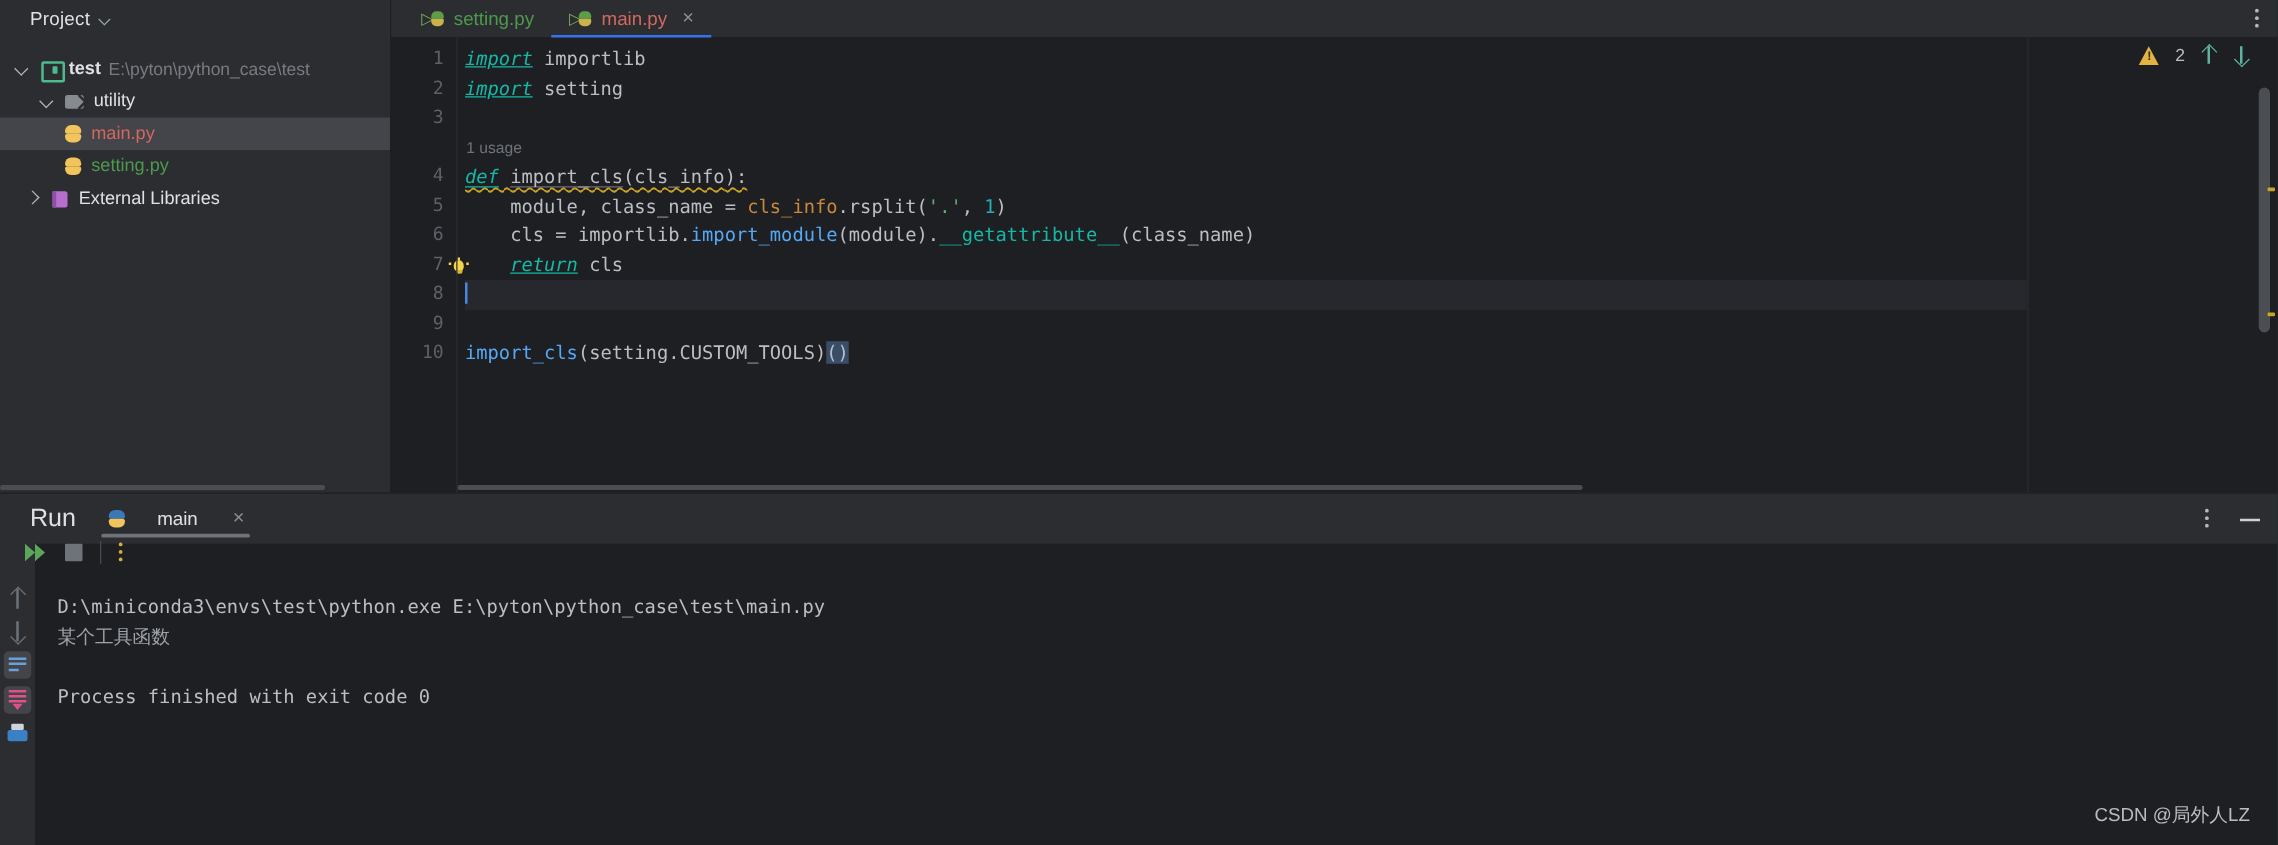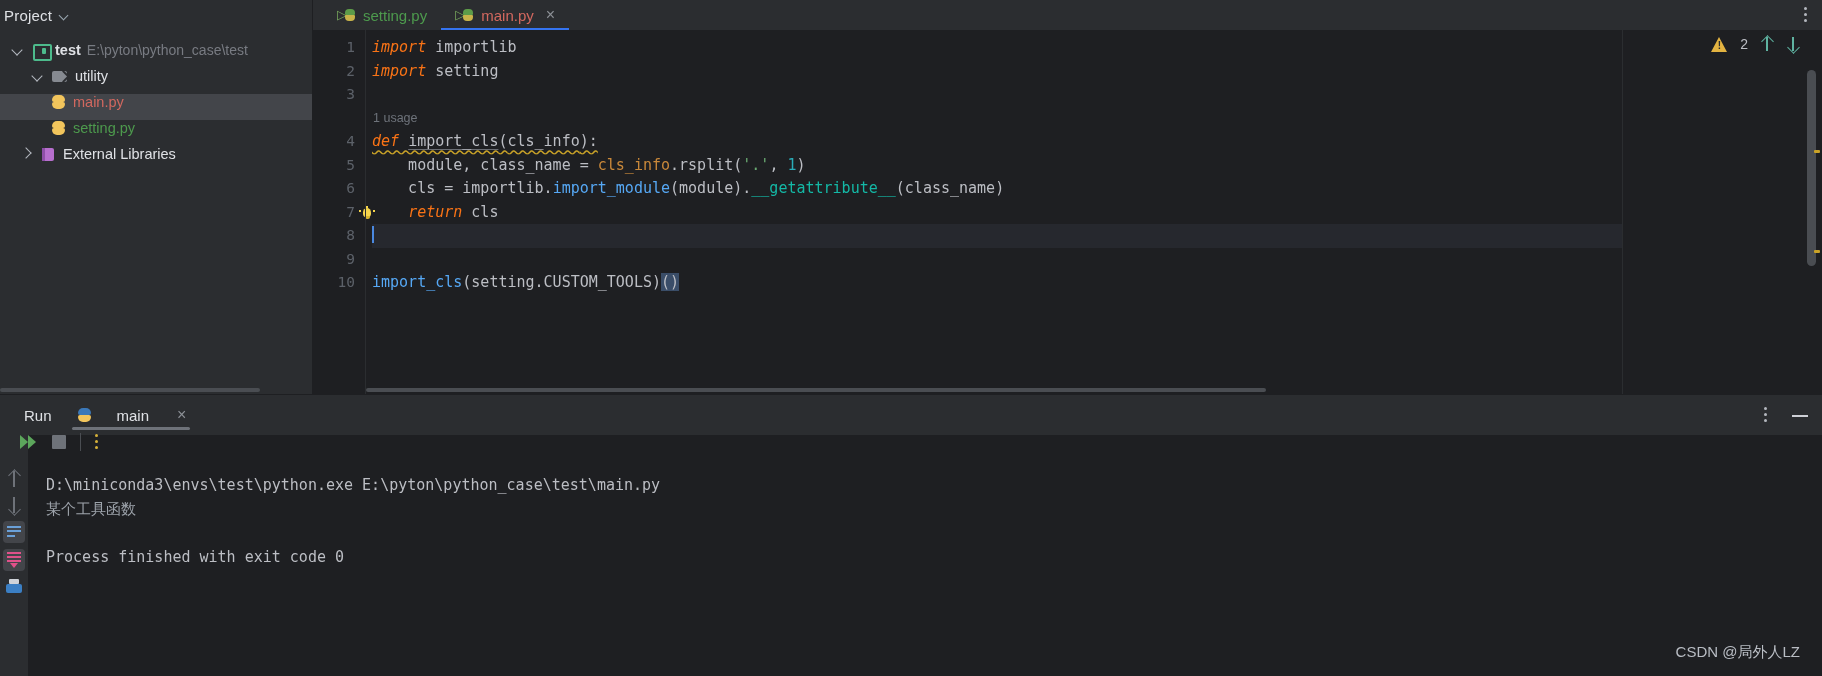--- a/index.html
+++ b/index.html
@@ -17,34 +17,34 @@
 
   
   .sidebar {
     width: 313px; min-width: 313px; height: 394px;
     background: #2b2d30;
     position: relative;
     border-right: 1px solid #1e1f22;
   }
   .sidebar-header {
     height: 30px; display: flex; align-items: center;
-    padding-left: 4px; gap: 7px; text-align: center;
+    padding-left: 24px; gap: 7px; text-align: center;
   }
   .sidebar-title { font-size: 15px; color: #dfe1e5; letter-spacing: .2px; }
   .chev-down-sm {
     width: 11px; height: 11px; position: relative; display:inline-block;
   }
   .chev-down-sm::before{
     content:""; position:absolute; left:1px; top:2px;
     width:6px; height:6px; border-right:1.6px solid #9aa7b0; border-bottom:1.6px solid #9aa7b0;
     transform: rotate(45deg);
   }
   .tree { margin-top: 12px; font-size: 14.5px; }
   .tree-row {
-    height: 26px; display: flex; 
+    height: 26px; display: flex; align-items: center;
     padding-right: 6px; white-space: nowrap; gap: 6px;
   }
   .tree-row.selected { background: #43454a; }
   .twisty {
     width: 16px; height: 16px; flex: 0 0 16px; position: relative;
   }
   .twisty.open::before {
     content:""; position:absolute; left:3px; top:4px;
     width:7px;height:7px;border-right:1.7px solid #b4b8bf;border-bottom:1.7px solid #b4b8bf;
     transform: rotate(45deg);
@@ -161,21 +161,21 @@
   .bulb .ray{position:absolute;background:#f5d44c;width:2px;height:2px;}
   .code-pane {
     flex:1; padding-top:6px; padding-left:6px; position:relative;
     font-family:"DejaVu Sans Mono", monospace; font-size:15px;
     border-left:1px solid #2b2d30;
     overflow:hidden;
   }
   .cline { height:23.5px; line-height:23.5px; white-space:pre; }
   .cline.hl { background:#26282e; }
   .usage-hint { height:23.5px; line-height:23.5px; font-family:"Liberation Sans",sans-serif; font-size:12.5px; color:#6e737b; padding-left:1px;}
-  .k  { color:#f97316; font-style:italic; }     
+  .k  { color:#14b8a6; font-style:italic;text-decoration:underline; }     
   .fn { color:#bcbec4; text-decoration:underline; text-decoration-color:#6b6e75;}
   .param { color:#bcbec4; }
   .str{ color:#6aab73; }
   .num{ color:#2aacb8; }
   .attr{ color:#14b8a6; }
   .call{ color:#56a8f5; }
   .orange{ color:#c9883a; }
   .plain{ color:#bcbec4; }
   .squiggle{ text-decoration: underline; text-decoration-style: wavy; text-decoration-color:#c9a227; text-underline-offset:3px;}
   .caret{ display:inline-block; width:1.5px; height:17px; background:#4a88e0; vertical-align:-3px; }
@@ -212,21 +212,21 @@
   .editor-hscroll{
     position:absolute; left:52px; bottom:2px; width:900px; height:4px; background:#4a4d52; border-radius:2px;
   }
 
   
   .run-panel { flex:1; background:#2b2d30; display:flex; flex-direction:column; position:relative;
                border-top:1px solid #1e1f22; }
   .run-header {
     height:40px; display:flex; align-items:center; padding-left:10px; position:relative;
   }
-  .run-title { font-size:15px; color:#dfe1e5; padding:0 14px; }
+  .run-title { font-size:20px; color:#dfe1e5; padding:0 14px; }
   .run-tab {
     display:flex; align-items:center; gap:24px; padding:0 10px; position:relative; height:40px;
   }
   .run-tab::after{
     content:""; position:absolute; left:6px; right:6px; bottom:5px; height:3px; background:#6e7279; border-radius:2px;
   }
   .run-tab-lbl{ font-size:15px; color:#dfe1e5; }
   .ic-pyrun{ width:17px;height:17px;position:relative; }
   .ic-pyrun::before{content:"";position:absolute;left:2px;top:1px;width:13px;height:7px;background:#3b78b8;border-radius:5px 5px 2px 2px;}
   .ic-pyrun::after{content:"";position:absolute;left:2px;top:8px;width:13px;height:7px;background:#f2c55c;border-radius:2px 2px 5px 5px;}

